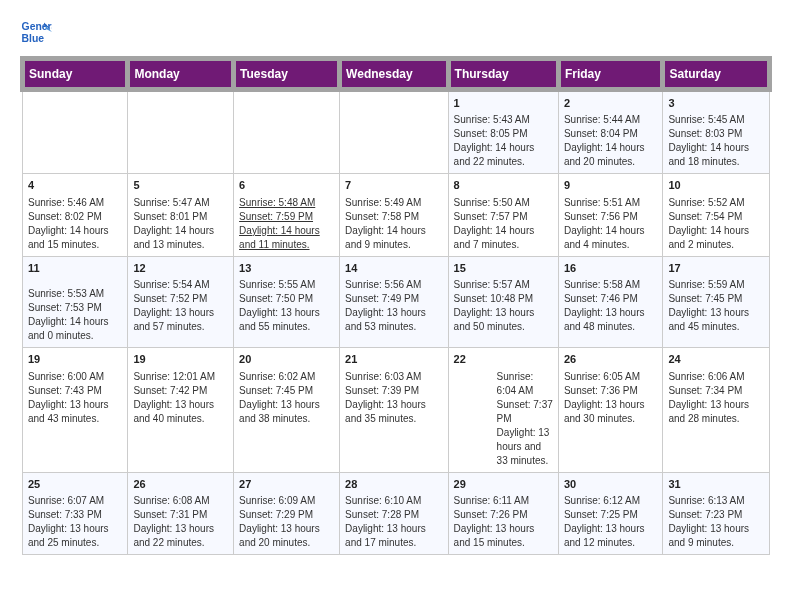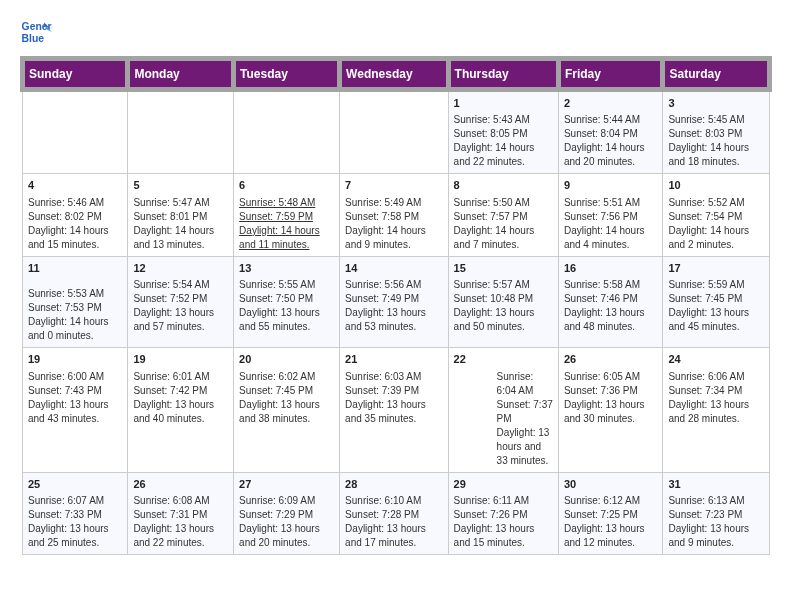--- a/index.html
+++ b/index.html
@@ -236,21 +236,21 @@
       </tr>
       <tr>
         <td>
           <span class="day-num">19</span>
           <div class="day-info" style="white-space: pre-line;">Sunrise: 6:00 AM
 Sunset: 7:43 PM
 Daylight: 13 hours and 43 minutes.</div>
         </td>
         <td>
           <span class="day-num">19</span>
-          <div class="day-info" style="white-space: pre-line;">Sunrise: 6:01 AM
+          <div class="day-info" style="white-space: pre-line;">Sunrise: 12:01 AM
 Sunset: 7:42 PM
 Daylight: 13 hours and 40 minutes.</div>
         </td>
         <td>
           <span class="day-num">20</span>
           <div class="day-info" style="white-space: pre-line;">Sunrise: 6:02 AM
 Sunset: 7:45 PM
 Daylight: 13 hours and 38 minutes.</div>
         </td>
         <td>

